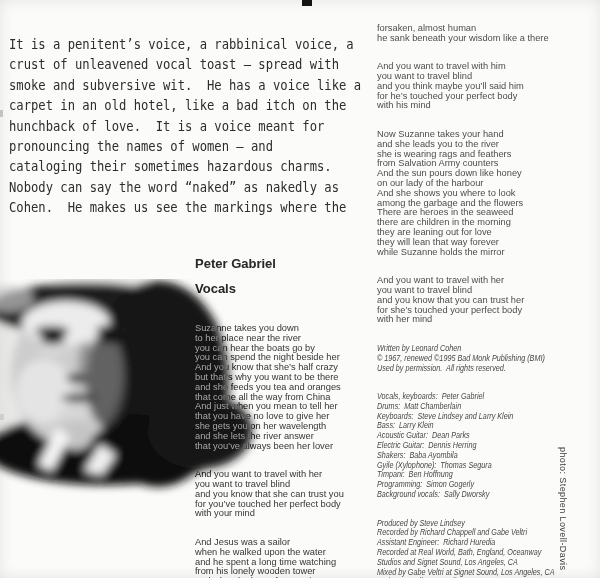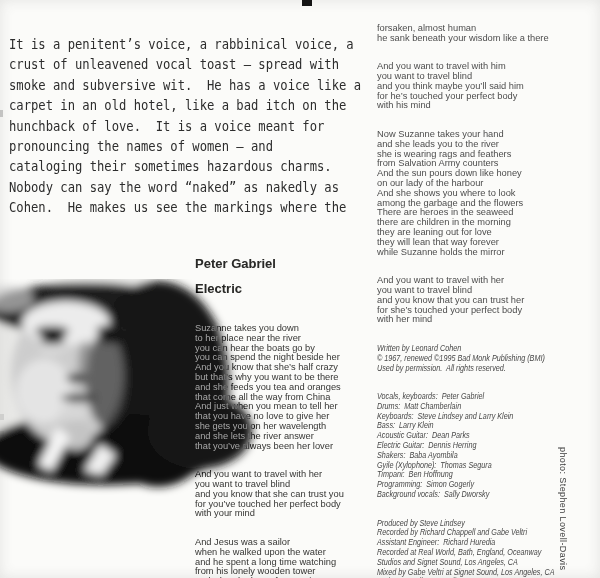--- a/index.html
+++ b/index.html
@@ -105,21 +105,21 @@
         <ellipse cx="76" cy="156" rx="17" ry="15" fill="#c4c4c4"></ellipse>
         <polygon points="38,186 57,148 70,158 52,192" fill="#f4f4f4"></polygon>
         <polygon points="84,192 100,165 116,176 102,196" fill="#efefef"></polygon>
       </g>
     </svg>
   </div>
 
   <div class="left-col">
     <div class="song-head">
       <div>Peter Gabriel</div>
-      <div>Electric</div>
+      <div>Vocals</div>
     </div>
     <div class="stanza">Suzanne takes you down
 to her place near the river
 you can hear the boats go by
 you can spend the night beside her
 And you know that she’s half crazy
 but that’s why you want to be there
 and she feeds you tea and oranges
 that come all the way from China
 And just when you mean to tell her

